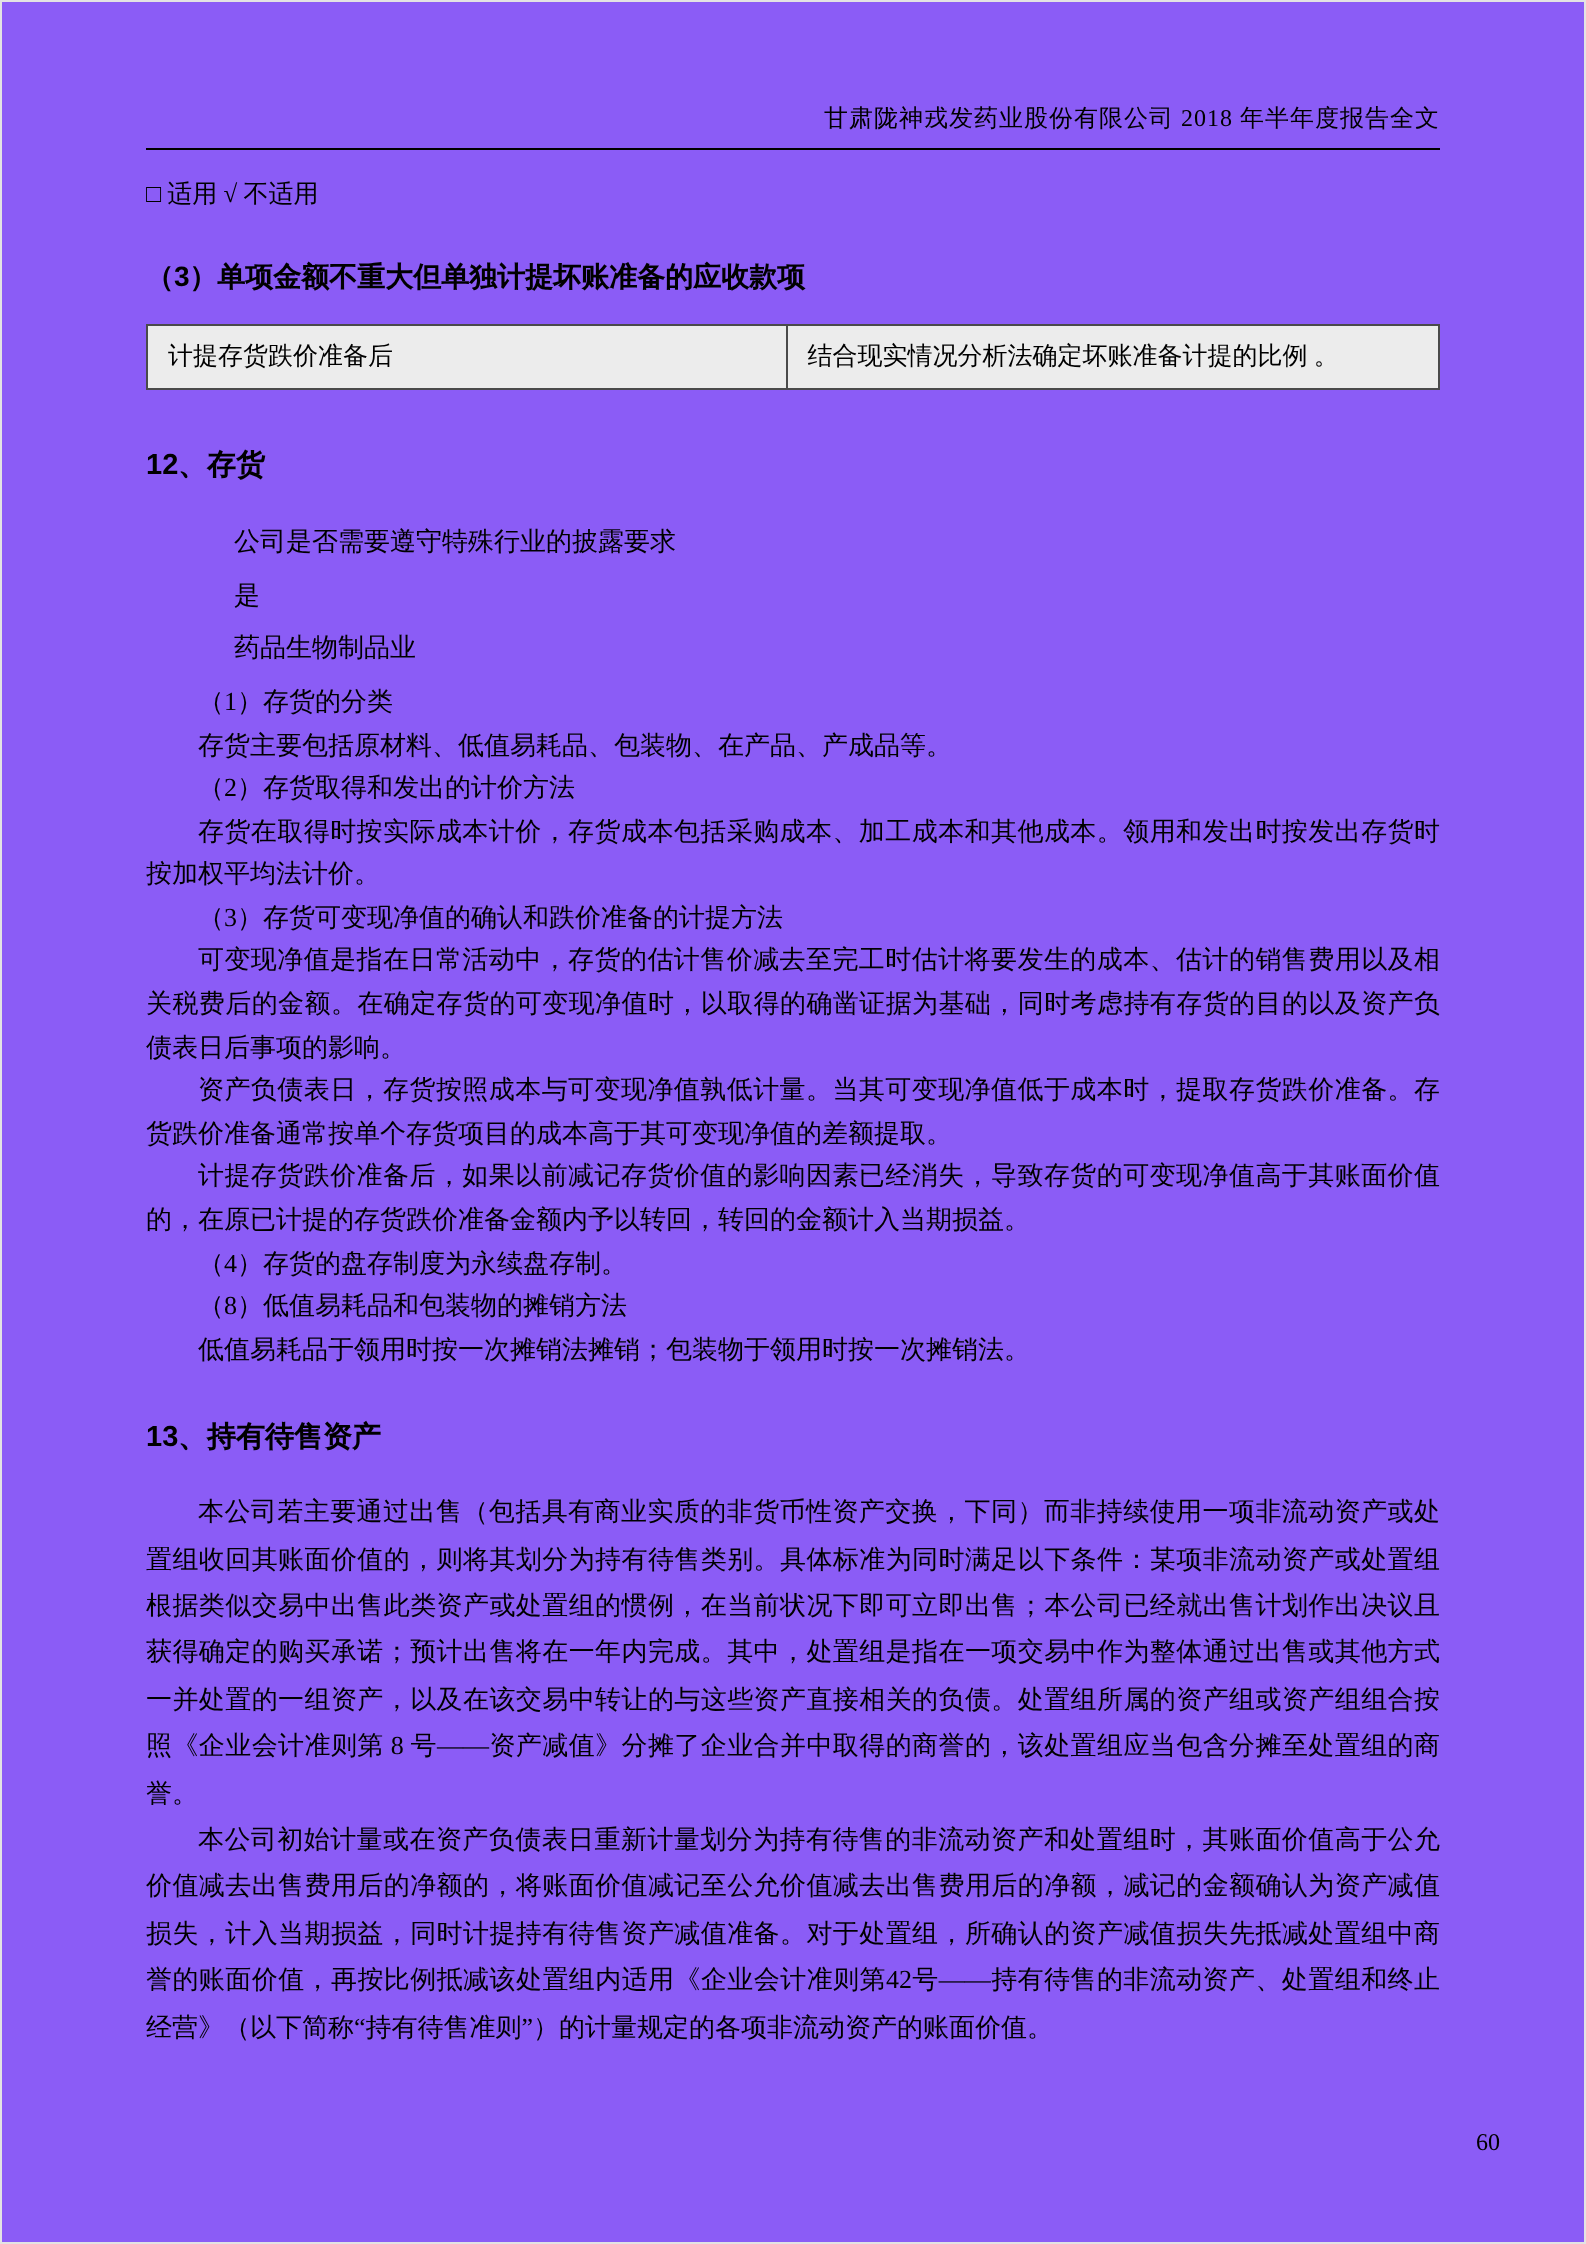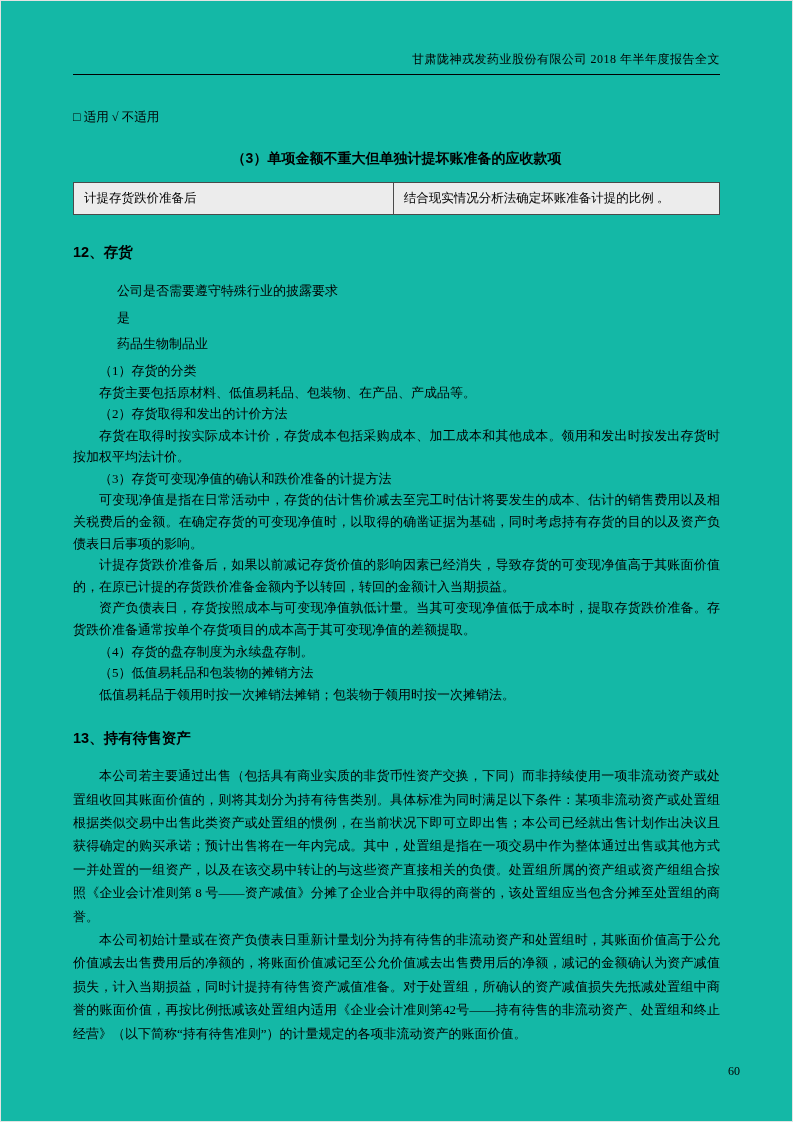--- a/index.html
+++ b/index.html
@@ -6,43 +6,42 @@
   * { margin: 0; padding: 0; box-sizing: border-box; }
   html, body { background: #ffffff; }
   body {
     font-family: "Liberation Serif", "DejaVu Serif", serif;
     color: #000;
   }
   .page {
     width: 793px;
     height: 1122px;
     margin: 0 auto;
-    background: #14b8a6;
+    background: #8b5cf6;
     position: relative;
     padding: 50px 72px 0 72px;
     overflow: hidden;
     border: 1px solid #e3e3e3;
   }
   .doc-header {
     text-align: right;
     font-size: 12px;
     letter-spacing: 0.5px;
     padding-bottom: 6px;
     border-bottom: 1px solid #000;
   }
   .applicability {
-    margin-top: 34px;
+    margin-top: 14px;
     font-size: 12.5px;
   }
   .sub-heading {
     margin-top: 24px;
     font-size: 14px;
     font-weight: bold;
     font-family: "Liberation Sans", "DejaVu Sans", sans-serif;
-    text-align: center;
   }
   table.info-table {
     width: 100%;
     border-collapse: collapse;
     margin-top: 14px;
     font-size: 12.5px;
   }
   .info-table td {
     border: 1px solid #4a4a4a;
     background: #ececec;
@@ -63,21 +62,21 @@
     font-size: 13px;
     line-height: 1.66;
     text-align: justify;
   }
   .para.intro { margin-bottom: 5px; margin-left: 44px; }
   .para.italic { }
   .para.indent { text-indent: 2em; }
   .para.long { line-height: 1.8; }
   .page-number {
     position: absolute;
-    right: 52px;
+    right: 42px;
     bottom: 42px;
     font-size: 12px;
   }
 </style>
 </head>
 <body>
 
 <div class="page">
 
   <div class="doc-header">甘肃陇神戎发药业股份有限公司 2018 年半年度报告全文</div>
@@ -99,24 +98,24 @@
 
   <p class="para intro">公司是否需要遵守特殊行业的披露要求</p>
   <p class="para intro">是</p>
   <p class="para intro italic">药品生物制品业</p>
   <p class="para indent">（1）存货的分类</p>
   <p class="para indent">存货主要包括原材料、低值易耗品、包装物、在产品、产成品等。</p>
   <p class="para indent">（2）存货取得和发出的计价方法</p>
   <p class="para indent">存货在取得时按实际成本计价，存货成本包括采购成本、加工成本和其他成本。领用和发出时按发出存货时按加权平均法计价。</p>
   <p class="para indent">（3）存货可变现净值的确认和跌价准备的计提方法</p>
   <p class="para indent">可变现净值是指在日常活动中，存货的估计售价减去至完工时估计将要发生的成本、估计的销售费用以及相关税费后的金额。在确定存货的可变现净值时，以取得的确凿证据为基础，同时考虑持有存货的目的以及资产负债表日后事项的影响。</p>
+  <p class="para indent">资产负债表日，存货按照成本与可变现净值孰低计量。当其可变现净值低于成本时，提取存货跌价准备。存货跌价准备通常按单个存货项目的成本高于其可变现净值的差额提取。</p>
   <p class="para indent">计提存货跌价准备后，如果以前减记存货价值的影响因素已经消失，导致存货的可变现净值高于其账面价值的，在原已计提的存货跌价准备金额内予以转回，转回的金额计入当期损益。</p>
-  <p class="para indent">资产负债表日，存货按照成本与可变现净值孰低计量。当其可变现净值低于成本时，提取存货跌价准备。存货跌价准备通常按单个存货项目的成本高于其可变现净值的差额提取。</p>
   <p class="para indent">（4）存货的盘存制度为永续盘存制。</p>
-  <p class="para indent">（5）低值易耗品和包装物的摊销方法</p>
+  <p class="para indent">（8）低值易耗品和包装物的摊销方法</p>
   <p class="para indent">低值易耗品于领用时按一次摊销法摊销；包装物于领用时按一次摊销法。</p>
 
   <h2 class="section-heading hfs">13、持有待售资产</h2>
 
   <p class="para long indent">本公司若主要通过出售（包括具有商业实质的非货币性资产交换，下同）而非持续使用一项非流动资产或处置组收回其账面价值的，则将其划分为持有待售类别。具体标准为同时满足以下条件：某项非流动资产或处置组根据类似交易中出售此类资产或处置组的惯例，在当前状况下即可立即出售；本公司已经就出售计划作出决议且获得确定的购买承诺；预计出售将在一年内完成。其中，处置组是指在一项交易中作为整体通过出售或其他方式一并处置的一组资产，以及在该交易中转让的与这些资产直接相关的负债。处置组所属的资产组或资产组组合按照《企业会计准则第 8 号——资产减值》分摊了企业合并中取得的商誉的，该处置组应当包含分摊至处置组的商誉。</p>
   <p class="para long indent">本公司初始计量或在资产负债表日重新计量划分为持有待售的非流动资产和处置组时，其账面价值高于公允价值减去出售费用后的净额的，将账面价值减记至公允价值减去出售费用后的净额，减记的金额确认为资产减值损失，计入当期损益，同时计提持有待售资产减值准备。对于处置组，所确认的资产减值损失先抵减处置组中商誉的账面价值，再按比例抵减该处置组内适用《企业会计准则第42号——持有待售的非流动资产、处置组和终止经营》（以下简称“持有待售准则”）的计量规定的各项非流动资产的账面价值。</p>
 
   <div class="page-number">60</div>
 
 </div>

